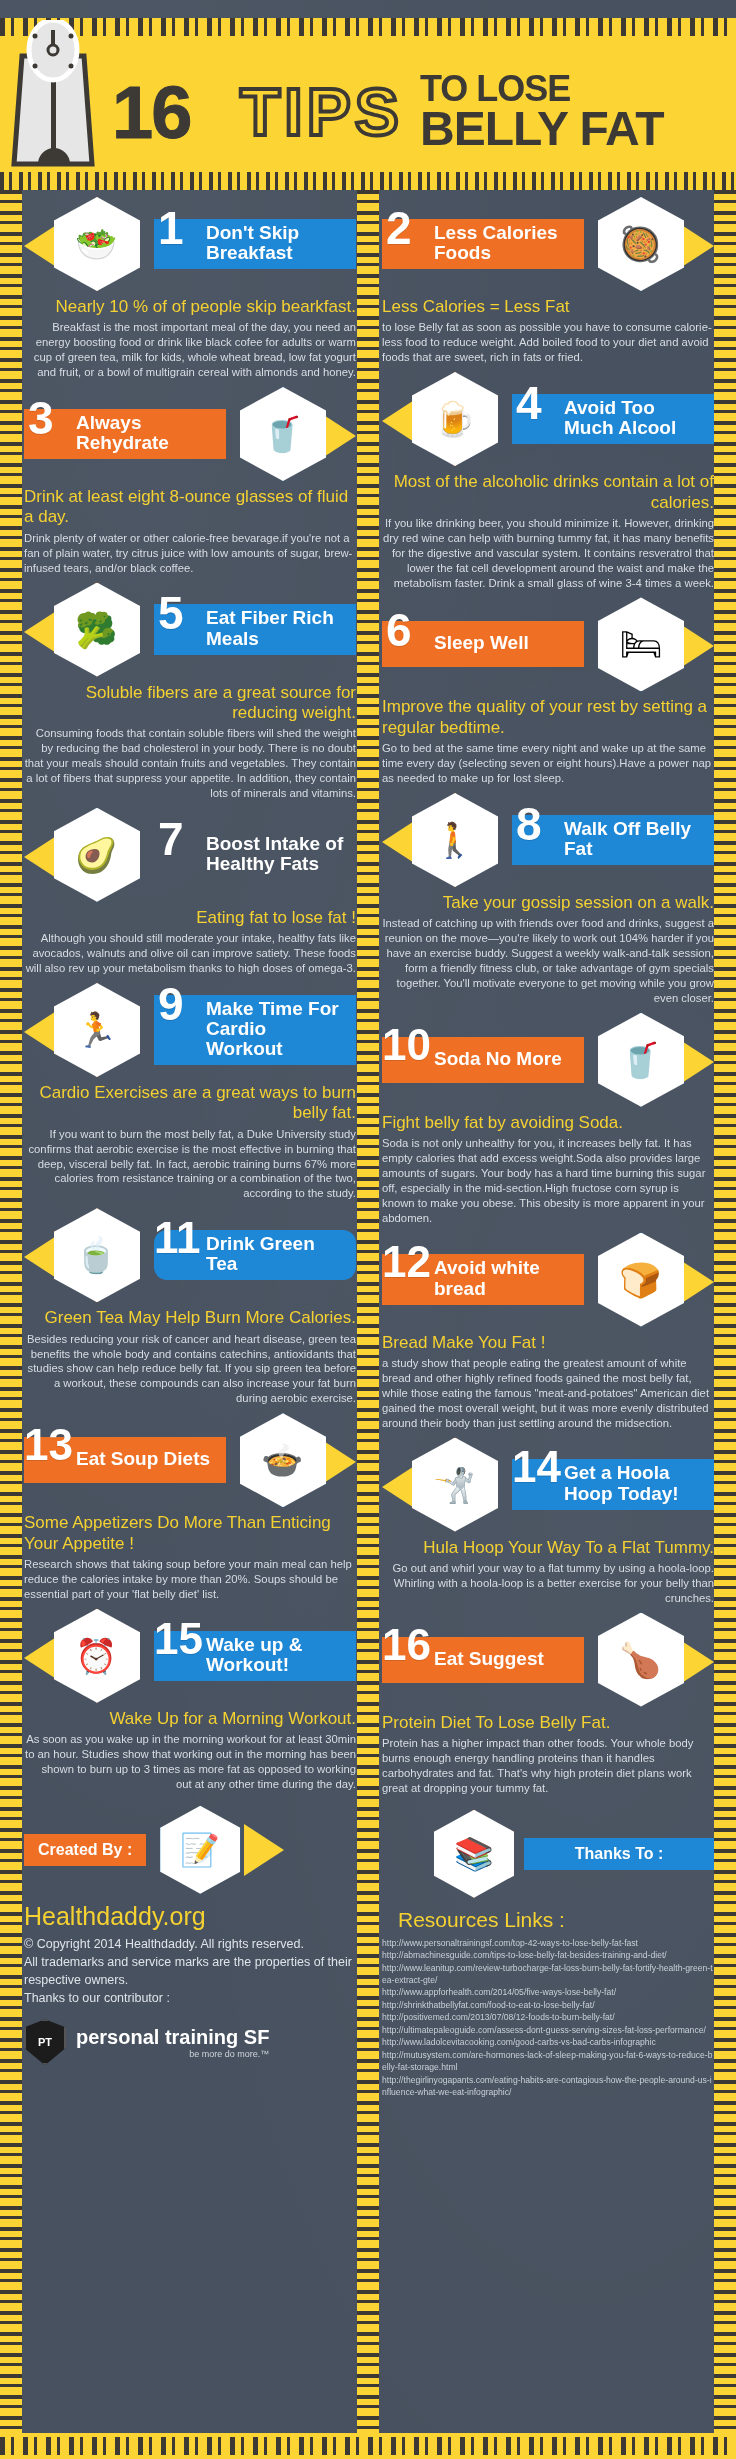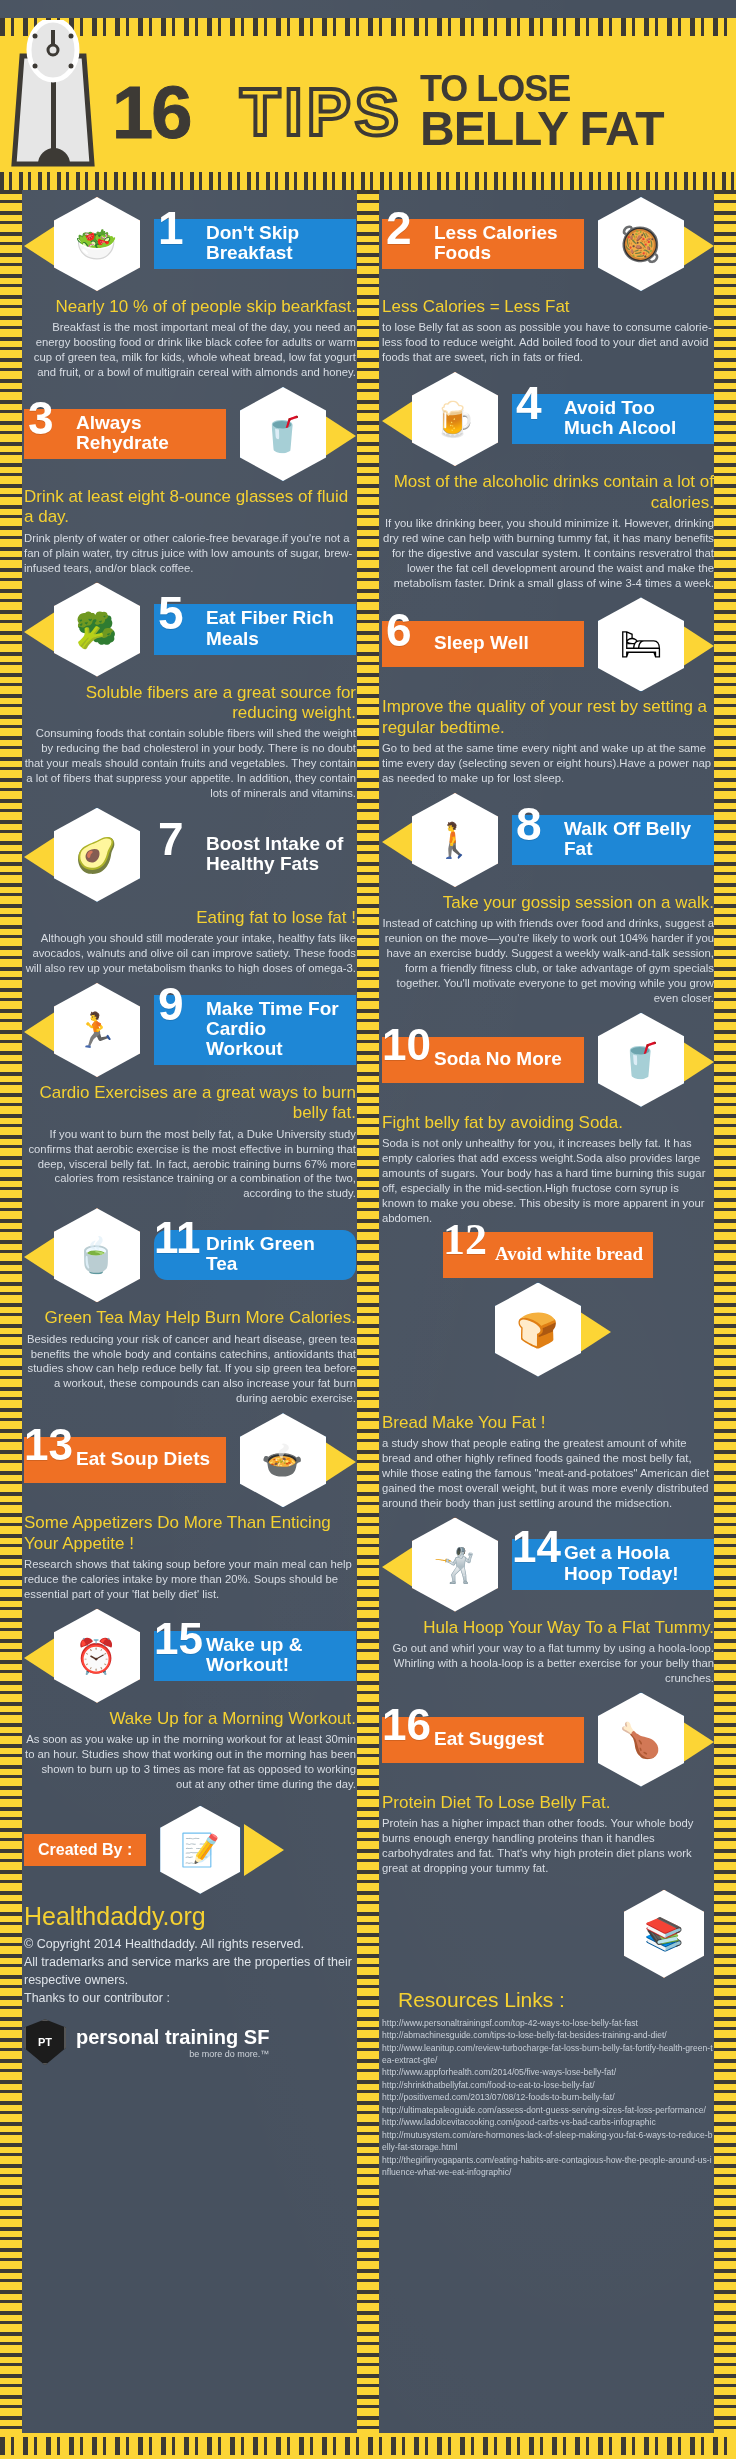--- a/index.html
+++ b/index.html
@@ -359,21 +359,21 @@
         </div>
         <div style="position: relative; width: 126px; height: 96px; flex: 0 0 126px;">
           <div class="tri r" style="right: 0px; top: 24px;"></div>
           <div class="hex bb" style="left: 10px; top: 1px;">🥤</div>
         </div>
       </div>
       <div class="lead">Fight belly fat by avoiding Soda.</div>
       <div class="body">Soda is not only unhealthy for you, it increases belly fat. It has empty calories that add excess weight.Soda also provides large amounts of sugars. Your body has a hard time burning this sugar off, especially in the mid-section.High fructose corn syrup is known to make you obese. This obesity is more apparent in your abdomen.</div>
     </div>
     <div class="tip">
-      <div style="position: relative; display: flex; align-items: center; gap: 4px; min-height: 96px; flex-direction: column; font-family: Liberation Serif, serif;">
+      <div style="position: relative; display: flex; align-items: center; gap: 4px; min-height: 96px; flex-direction: row;">
         <div class="tipbar orange" style="flex: 1 1 0%;">
           <span class="num wide">12</span>
           <span>Avoid white bread</span>
         </div>
         <div style="position: relative; width: 126px; height: 96px; flex: 0 0 126px;">
           <div class="tri r" style="right: 0px; top: 24px;"></div>
           <div class="hex bb" style="left: 10px; top: 1px;">🍞</div>
         </div>
       </div>
       <div class="lead">Bread Make You Fat !</div>
@@ -403,20 +403,21 @@
           <div class="tri r" style="right: 0px; top: 24px;"></div>
           <div class="hex bb" style="left: 10px; top: 1px;">🍗</div>
         </div>
       </div>
       <div class="lead">Protein Diet To Lose Belly Fat.</div>
       <div class="body">Protein has a higher impact than other foods. Your whole body burns enough energy handling proteins than it handles carbohydrates and fat. That's why high protein diet plans work great at dropping your tummy fat.</div>
     </div>
     <div style="margin-top: 14px;">
       <div style="position: relative; display: flex; align-items: center; justify-content: flex-end;">
         <div class="hex bo" style="position: relative; width: 80px; height: 88px; font-size: 32px; margin-right: 10px;">📚</div>
+        <div class="footer-bar fb-blue" style="text-align: center; min-width: 190px;">Thanks To :</div>
       </div>
       <div class="res-title">Resources Links :</div>
       <div class="res-list">
         <div>http://www.personaltrainingsf.com/top-42-ways-to-lose-belly-fat-fast</div>
         <div>http://abmachinesguide.com/tips-to-lose-belly-fat-besides-training-and-diet/</div>
         <div>http://www.leanitup.com/review-turbocharge-fat-loss-burn-belly-fat-fortify-health-green-tea-extract-gte/</div>
         <div>http://www.appforhealth.com/2014/05/five-ways-lose-belly-fat/</div>
         <div>http://shrinkthatbellyfat.com/food-to-eat-to-lose-belly-fat/</div>
         <div>http://positivemed.com/2013/07/08/12-foods-to-burn-belly-fat/</div>
         <div>http://ultimatepaleoguide.com/assess-dont-guess-serving-sizes-fat-loss-performance/</div>

